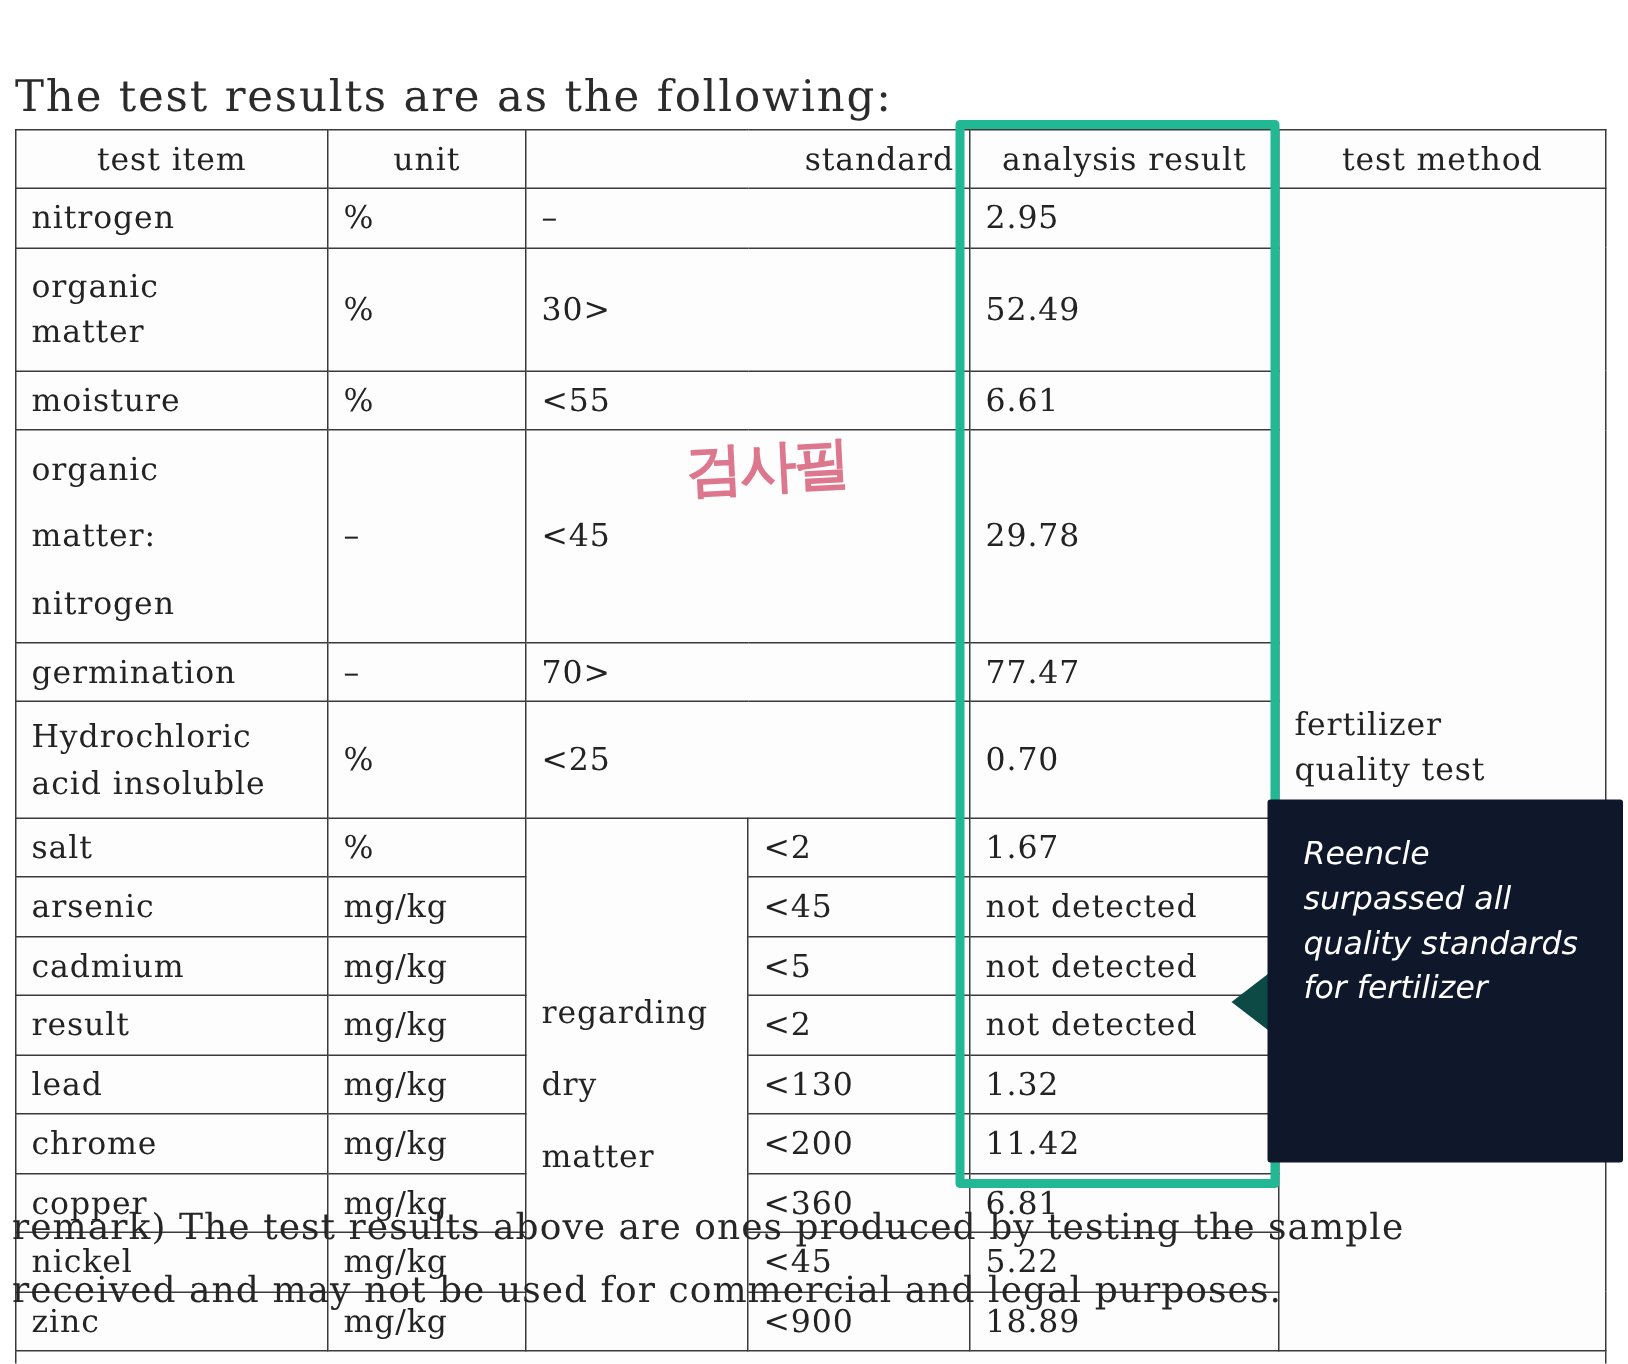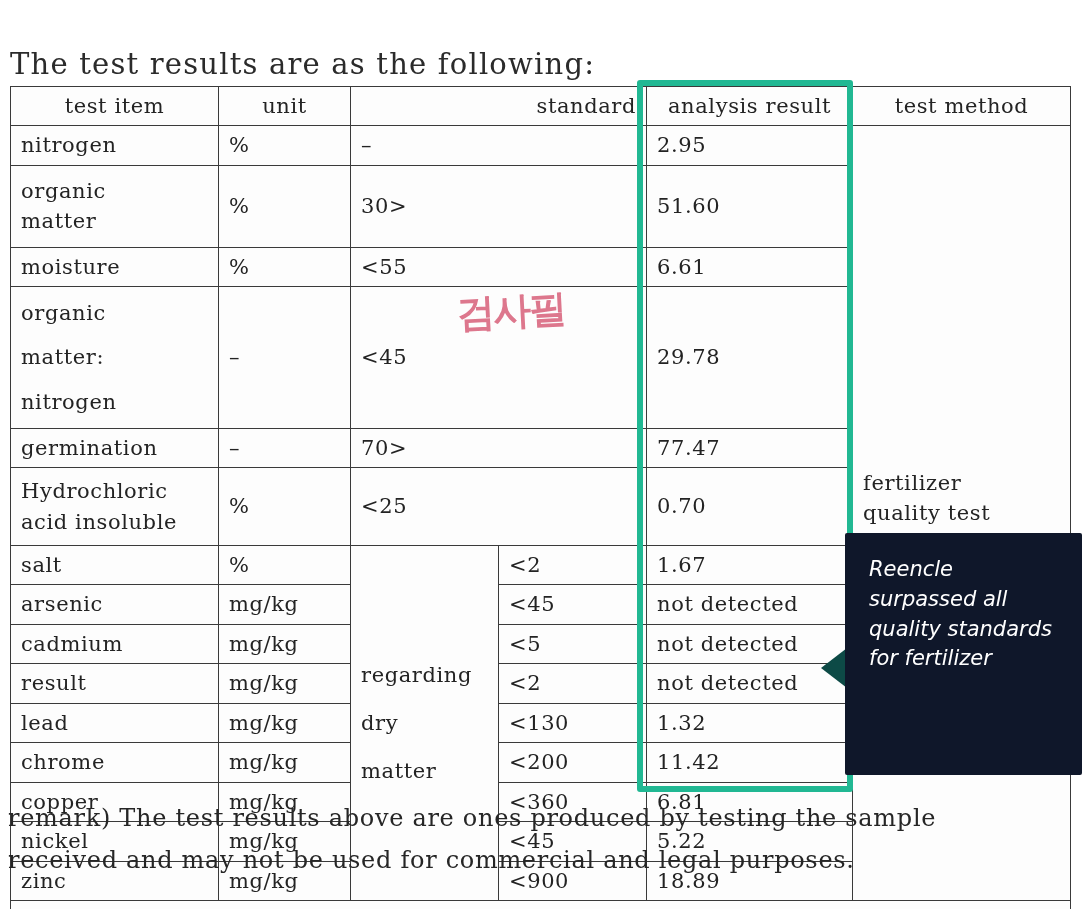--- a/index.html
+++ b/index.html
@@ -193,21 +193,21 @@
           </td>
         </tr>
 
         <tr class="tall-cell">
           <td class="two-line">
             <div>organic</div>
             <div>matter</div>
           </td>
           <td>%</td>
           <td colspan="2">30&gt;</td>
-          <td>51.60</td>
+          <td>52.49</td>
         </tr>
 
         <tr>
           <td>moisture</td>
           <td>%</td>
           <td colspan="2">&lt;55</td>
           <td>6.61</td>
         </tr>
 
         <tr style="height:132px">

